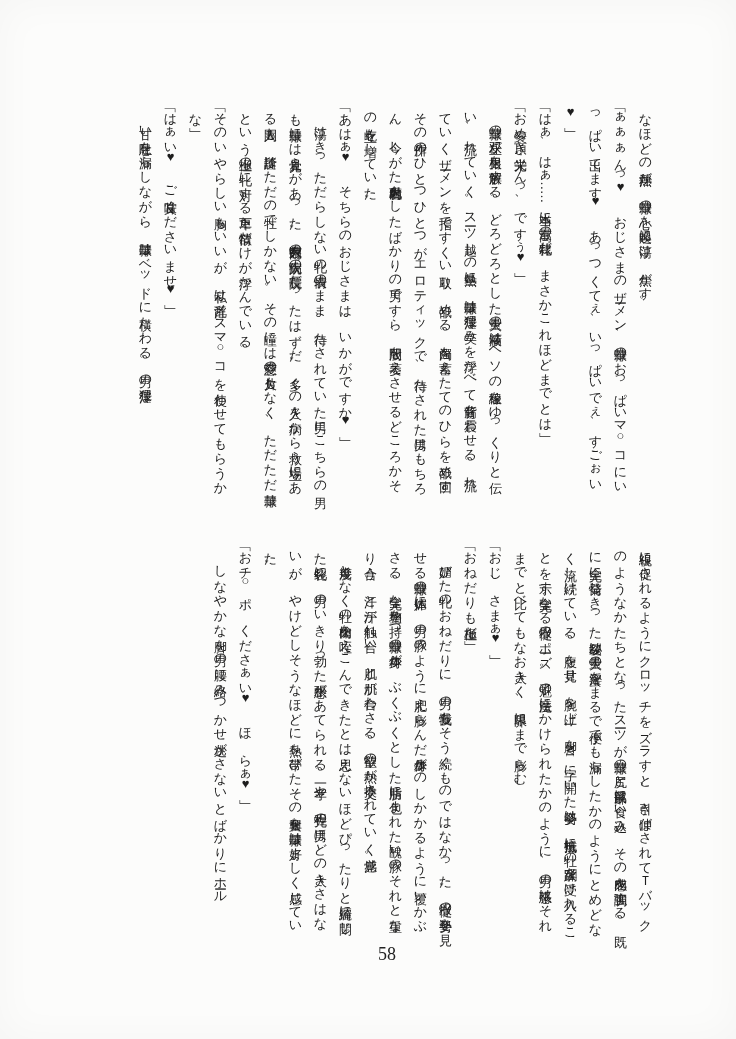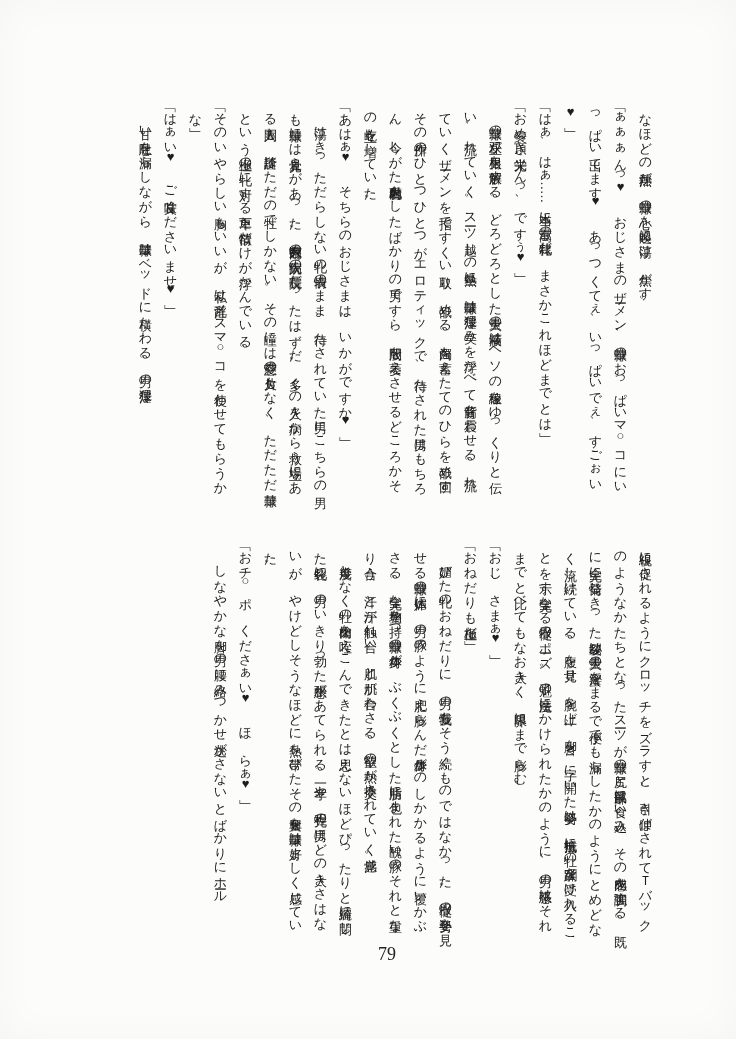--- a/index.html
+++ b/index.html
@@ -73,15 +73,15 @@
   <div class="text-block lower-block">
     <p>視線に促されるようにクロッチをズラすと、引き伸ばされてＴバックのようなかたちとなったスーツが隷華の尻と鼠蹊部に食い込み、その肉感を強調する。既に完全に発情しきった秘裂は大量の淫蜜をまるで小便でも漏らしたかのようにとめどなく流し続けている。腹を見せ、腕を上げ、脚をM字に開いた姿勢は、無抵抗に牡の蹂躙を受け入れることを示す完全なる服従のポーズ。魅了の魔法にかけられたかのように、男の怒張はそれまでと比べてもなお大きく、限界にまで膨らむ。</p>
     <p>「おじ、さまぁ♥」</p>
     <p>「おねだりも極上だ」</p>
     <p>　媚びた牝のおねだりに、男の我慢もそう続くものではなかった。服従の姿勢を見せる隷華の媚体に、男の豚のように肥え膨らんだ身体がのしかかるように覆いかぶさる。完全な均整を持つ隷華の身体が、ぶくぶくとした脂肪に包まれた醜い豚のそれと重なり合う。汗と汗が触れ合い、肌と肌が合わさる。欲望の熱が交換されていく感覚。</p>
     <p>　幾度となく牡の肉槍を咥えこんできたとは思えないほどぴったりと綺麗に閉じた牝裂に、男のいきり勃った怒張があてられる。一孝や、先程の男ほどの大きさはないが、やけどしそうなほどに熱を帯びたその興奮を隷華は好ましく感じていた。</p>
     <p>「おチ○ポ、くださぁい♥　ほ、らぁ♥」</p>
     <p>　しなやかな脚を男の腰に絡みつかせ逃がさないとばかりにホール</p>
   </div>
 
-  <div class="page-number">79</div>
+  <div class="page-number">58</div>
 
 </div>
 
 </body></html>

